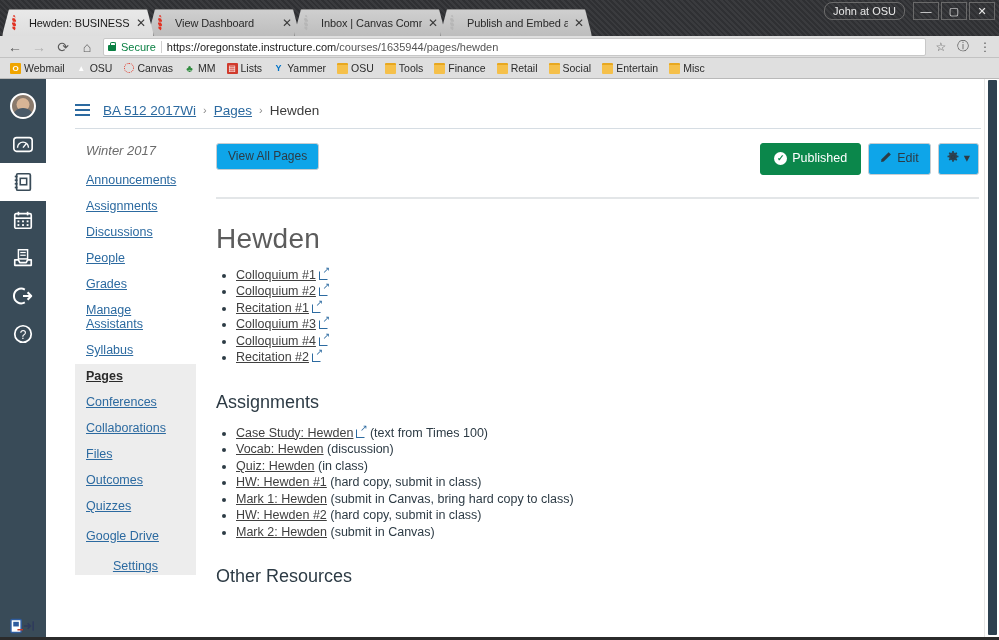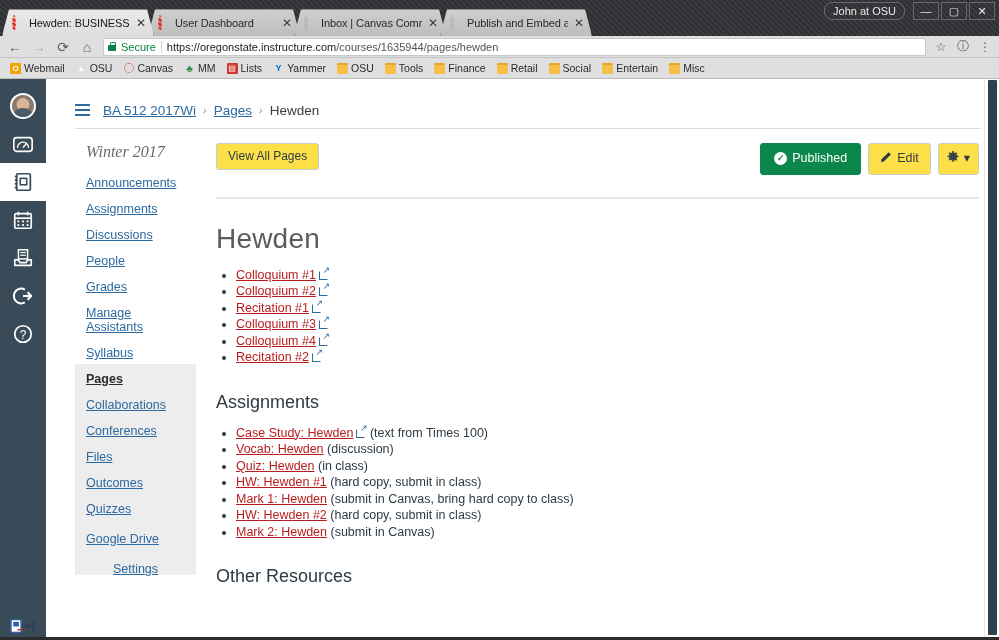--- a/index.html
+++ b/index.html
@@ -170,34 +170,34 @@
   .crumbs a { color: #2c6aa0; text-decoration: underline; }
   .crumbs .sep { color: #8a8a8a; font-size: 11px; }
   .crumbs .cur { color: #3b3b3b; }
   .crumb-rule { height: 1px; background: #d6dde3; margin: 3px 18px 0 13px; }
 
   .body-row { display: flex; }
 
   
   .coursenav { width: 121px; flex: none; padding-top: 14px; margin-left: 13px;
                position: relative; }
-  .term { font-size: 16px; color: #6b6b6b; font-style: italic;
-          padding: 0 11px 9px; font-family: Liberation Serif, serif; }
+  .term { font-size: 13px; color: #6b6b6b; font-style: italic;
+          padding: 0 11px 9px; }
   .cn-hl { position: absolute; left: 0; width: 121px; background: #ededed; }
   .cn-item {
     position: relative; padding: 6px 11px; font-size: 12.5px; color: #2c6aa0;
   }
   .cn-item a { color: #2c6aa0; text-decoration: underline; }
   .cn-item.active a { color: #2b2b2b; font-weight: bold; }
 
   
   .main { flex: 1; padding: 14px 20px 0 20px; min-width: 0; }
   .actionbar { display: flex; align-items: flex-start; }
   .btn {
-    font-size: 12px; border: 1px solid #c7cdd1; background: #fde047;
+    font-size: 12px; border: 1px solid #c7cdd1; background: #0ea5e9;
     color: #2d3b45; border-radius: 3px; padding: 6px 11px;
     display: inline-flex; align-items: center; gap: 5px; line-height: 1.1;
   }
   .btn-published {
     background: #0b874b; border-color: #0b874b; color: #fff;
     padding: 7px 13px; font-size: 12.5px;
   }
   .chk {
     width: 13px; height: 13px; border-radius: 50%; background: #fff;
     color: #0b874b; font-size: 9px; display: inline-flex;
@@ -213,21 +213,21 @@
     font-size: 28px; font-weight: 300; color: #5c5c5c;
     margin: 24px 0 0 0; letter-spacing: 0.2px;
   }
   h2.sec {
     font-size: 18px; font-weight: 400; color: #2d3b45;
     margin: 26px 0 0 0;
   }
   ul.links { list-style: disc; margin: 12px 0 0 20px; }
   ul.links li { font-size: 12.5px; color: #2d3b45; line-height: 16px;
                 padding-bottom: 0.5px; }
-  ul.links li a { color: #b91c1c; text-decoration: underline; }
+  ul.links li a { color: #404040; text-decoration: underline; }
   .note { color: #2d3b45; }
   .ext {
     display: inline-block; width: 10px; height: 10px; position: relative;
     margin-left: 3px; vertical-align: -1px;
   }
   .ext:before {
     content: ""; position: absolute; left: 0; bottom: 0; width: 7px; height: 7px;
     border: 1px solid #2c6aa0; border-top-color: transparent;
     border-right-color: transparent;
   }
@@ -256,21 +256,21 @@
 <div class="window">
 
   <div class="tabstrip">
     <div class="tab active">
       <span class="favicon"><span class="canvas-fav"></span></span>
       <span class="tab-title">Hewden: BUSINESS ANA</span>
       <span class="tab-close">✕</span>
     </div>
     <div class="tab">
       <span class="favicon"><span class="canvas-fav"></span></span>
-      <span class="tab-title">User Dashboard</span>
+      <span class="tab-title">View Dashboard</span>
       <span class="tab-close">✕</span>
     </div>
     <div class="tab">
       <span class="favicon"><span class="canvas-fav grey"></span></span>
       <span class="tab-title">Inbox | Canvas Commun</span>
       <span class="tab-close">✕</span>
     </div>
     <div class="tab">
       <span class="favicon"><span class="canvas-fav grey"></span></span>
       <span class="tab-title">Publish and Embed a Go</span>
@@ -455,22 +455,22 @@
           <div class="cn-hl" style="top:235px;height:211px;"></div>
           <div class="term">Winter 2017</div>
           <div class="cn-item"><a href="#">Announcements</a></div>
           <div class="cn-item"><a href="#">Assignments</a></div>
           <div class="cn-item"><a href="#">Discussions</a></div>
           <div class="cn-item"><a href="#">People</a></div>
           <div class="cn-item"><a href="#">Grades</a></div>
           <div class="cn-item"><a href="#">Manage Assistants</a></div>
           <div class="cn-item"><a href="#">Syllabus</a></div>
           <div class="cn-item active"><a href="#">Pages</a></div>
+          <div class="cn-item"><a href="#">Conferences</a></div>
           <div class="cn-item"><a href="#">Collaborations</a></div>
-          <div class="cn-item"><a href="#">Conferences</a></div>
           <div class="cn-item"><a href="#">Files</a></div>
           <div class="cn-item"><a href="#">Outcomes</a></div>
           <div class="cn-item"><a href="#">Quizzes</a></div>
           <div class="cn-item" style="margin-top:4px;"><a href="#">Google Drive</a></div>
           <div class="cn-item" style="margin-top:4px;text-align:center;"><a href="#">Settings</a></div>
         </nav>
 
         <main class="main">
           <div class="actionbar">
             <button class="btn">View All Pages</button>

